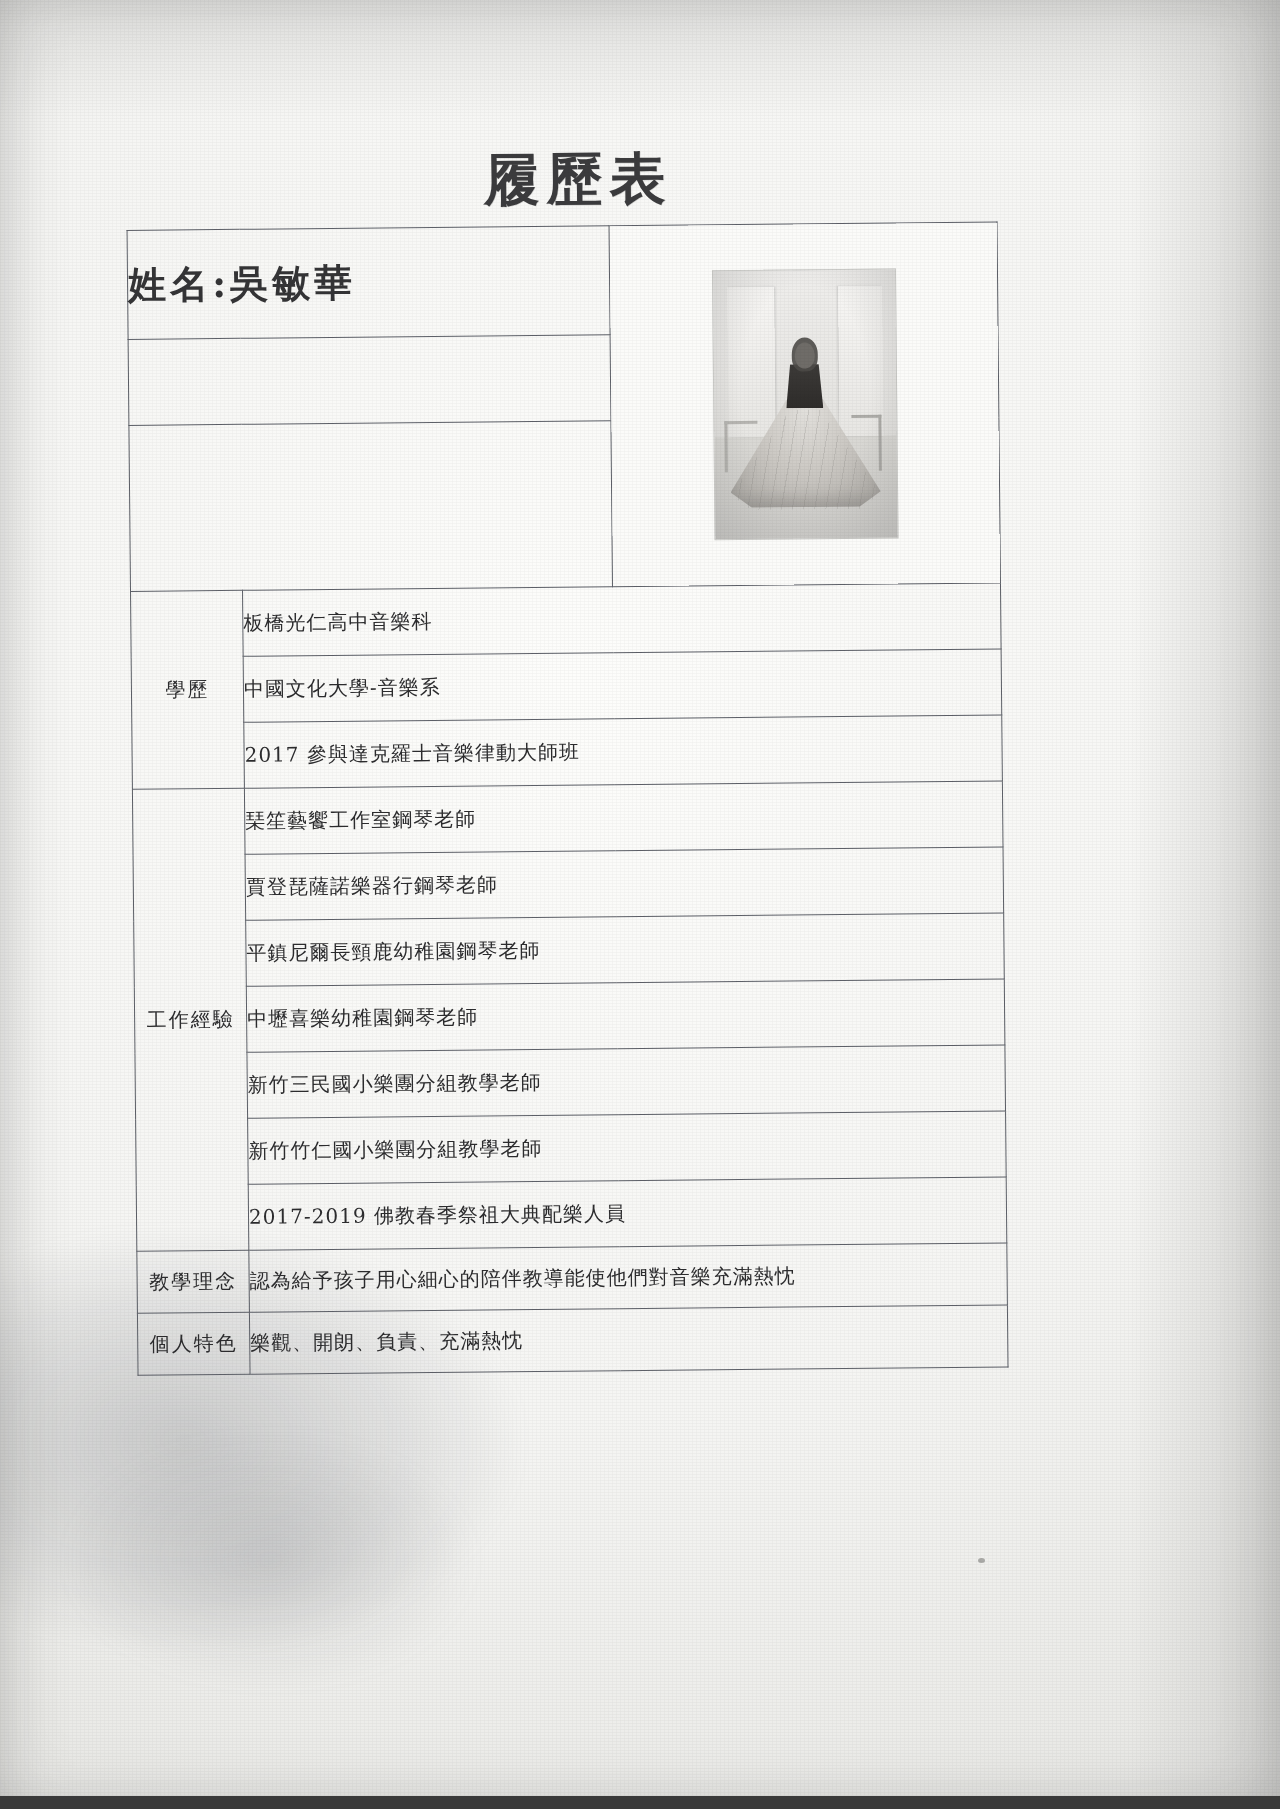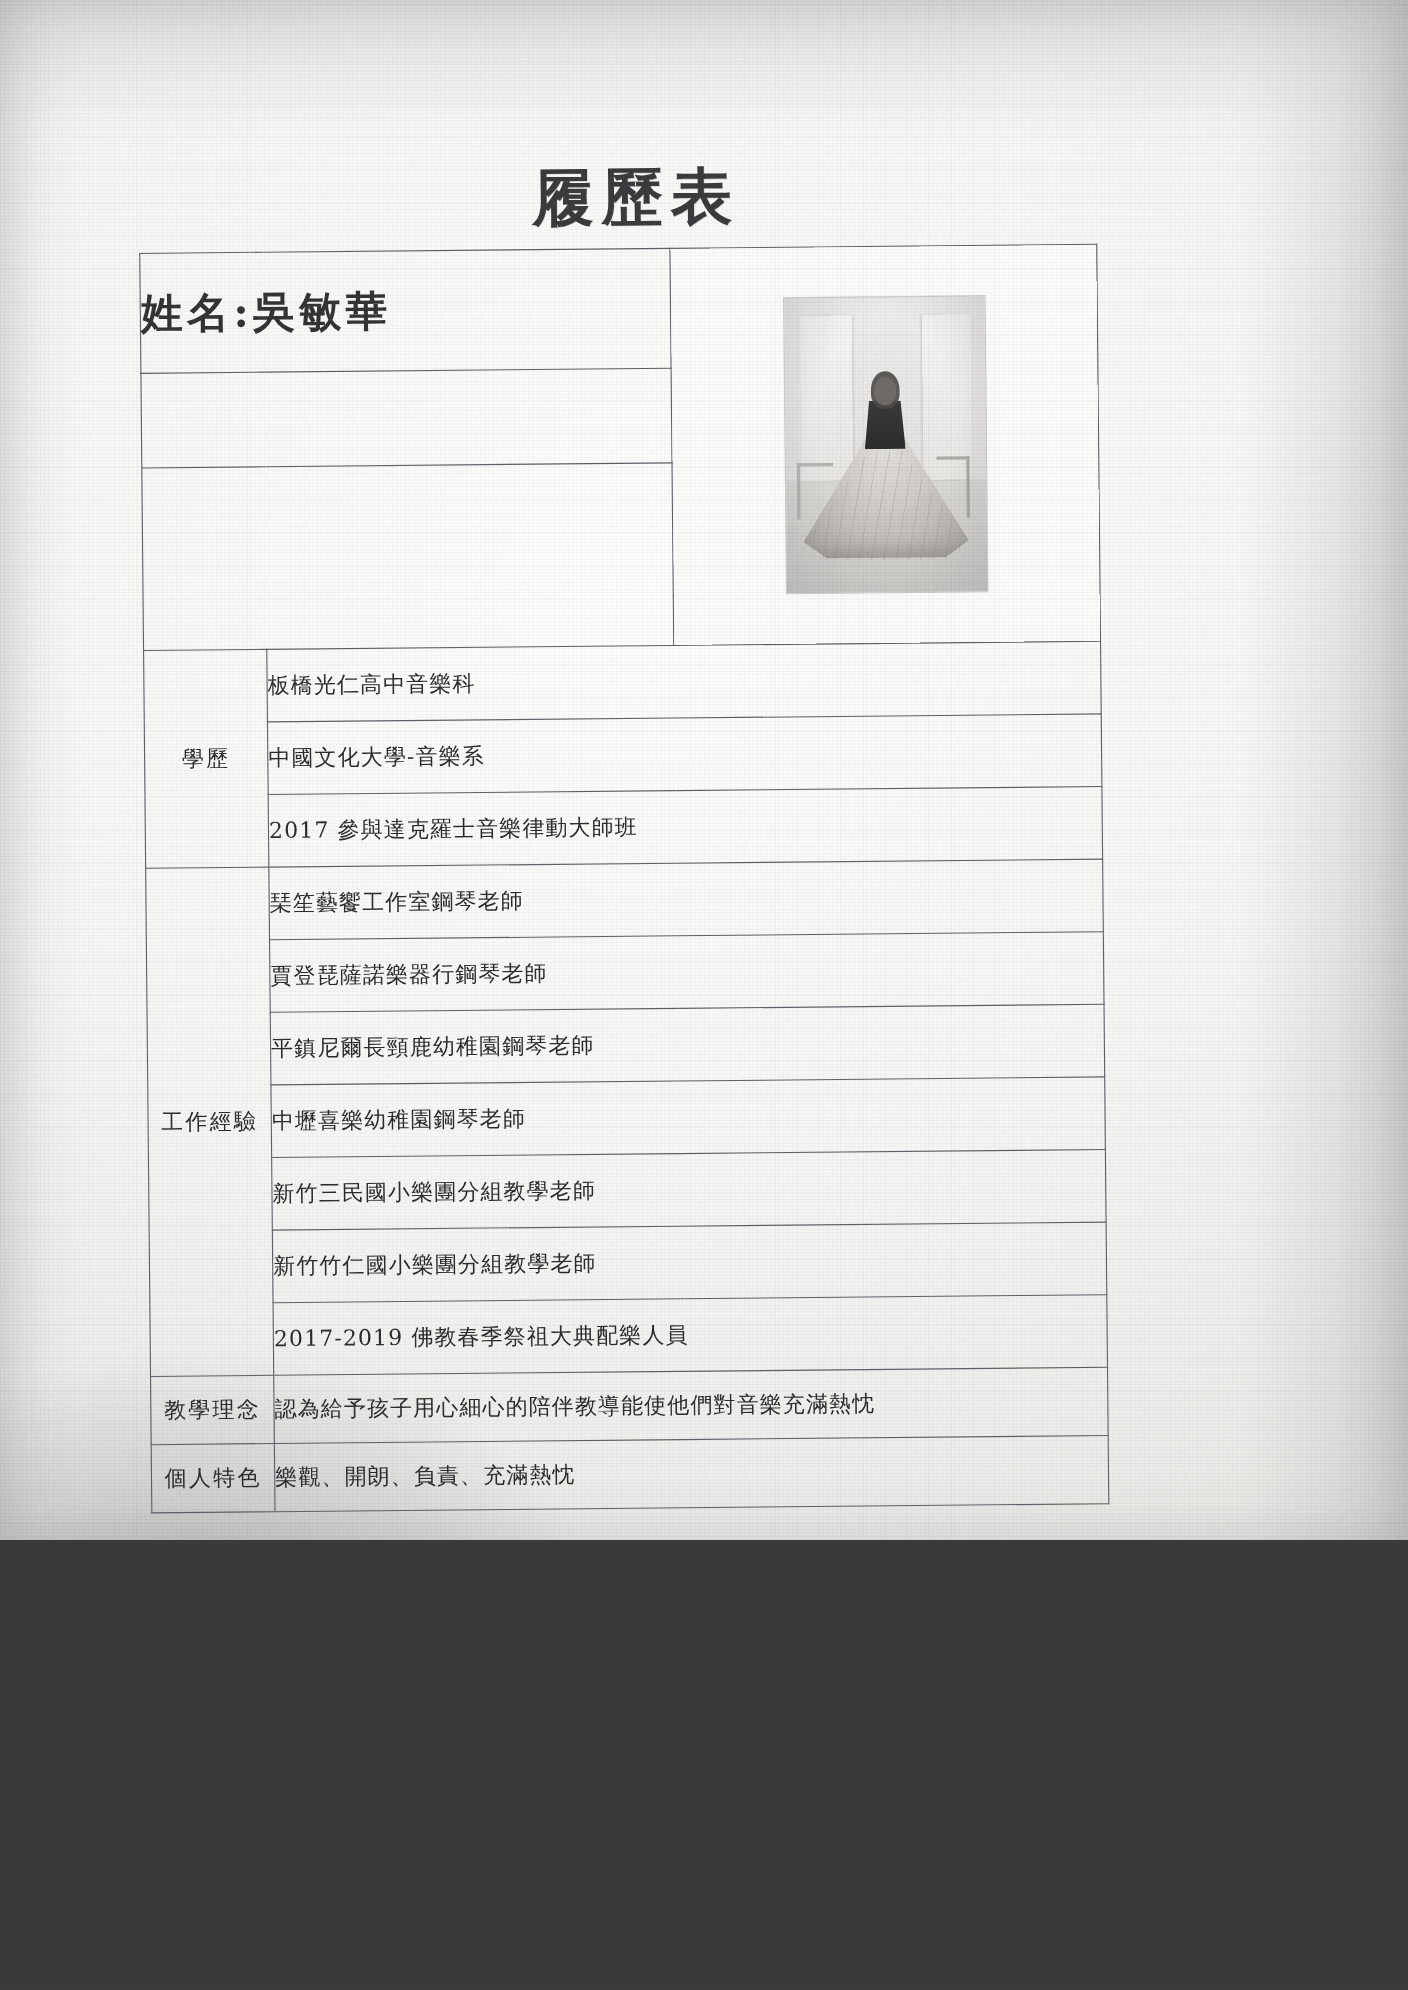--- a/index.html
+++ b/index.html
@@ -11,21 +11,21 @@
     width: 1280px;
     height: 1809px;
     overflow: hidden;
     font-family: "Liberation Serif", serif;
   }
 
   
   #page-photo {
     position: relative;
     width: 1280px;
-    height: 1400px;
+    height: 1796px;
     background:
       radial-gradient(ellipse 120% 90% at 45% 38%, #fdfdfb 0%, #f5f5f3 45%, #e9e9e6 75%, #dedede 100%);
     overflow: hidden;
   }
   
   #paper-edges {
     position: absolute;
     inset: 0;
     box-shadow:
       inset 0 0 60px rgba(120,120,120,0.18),

